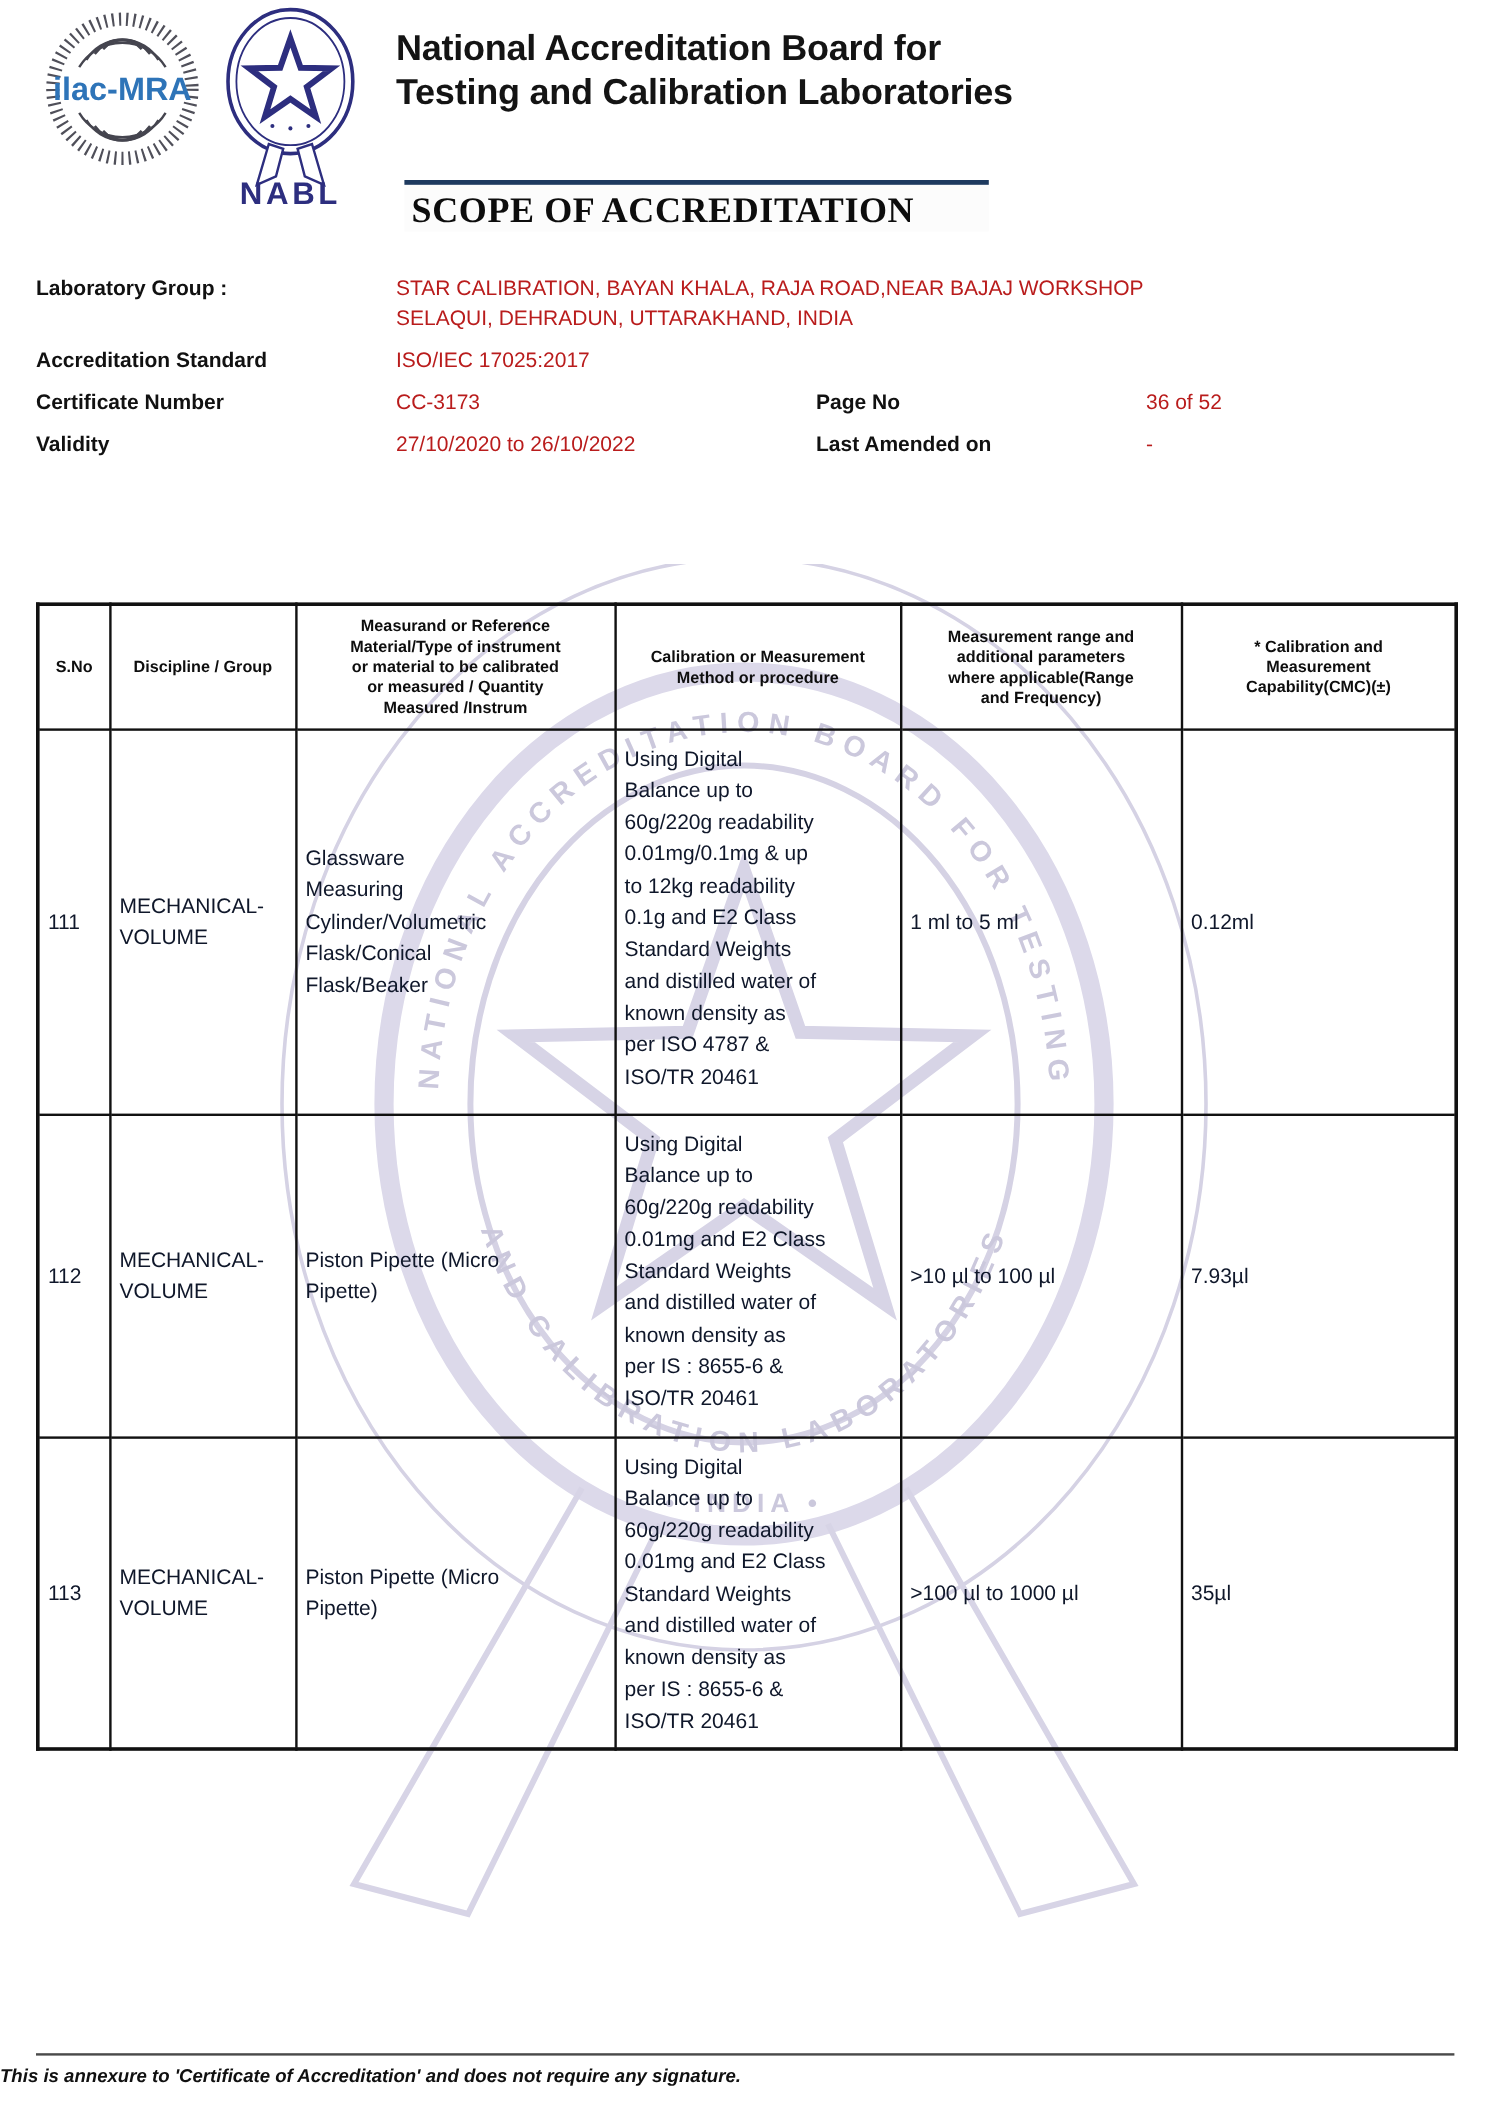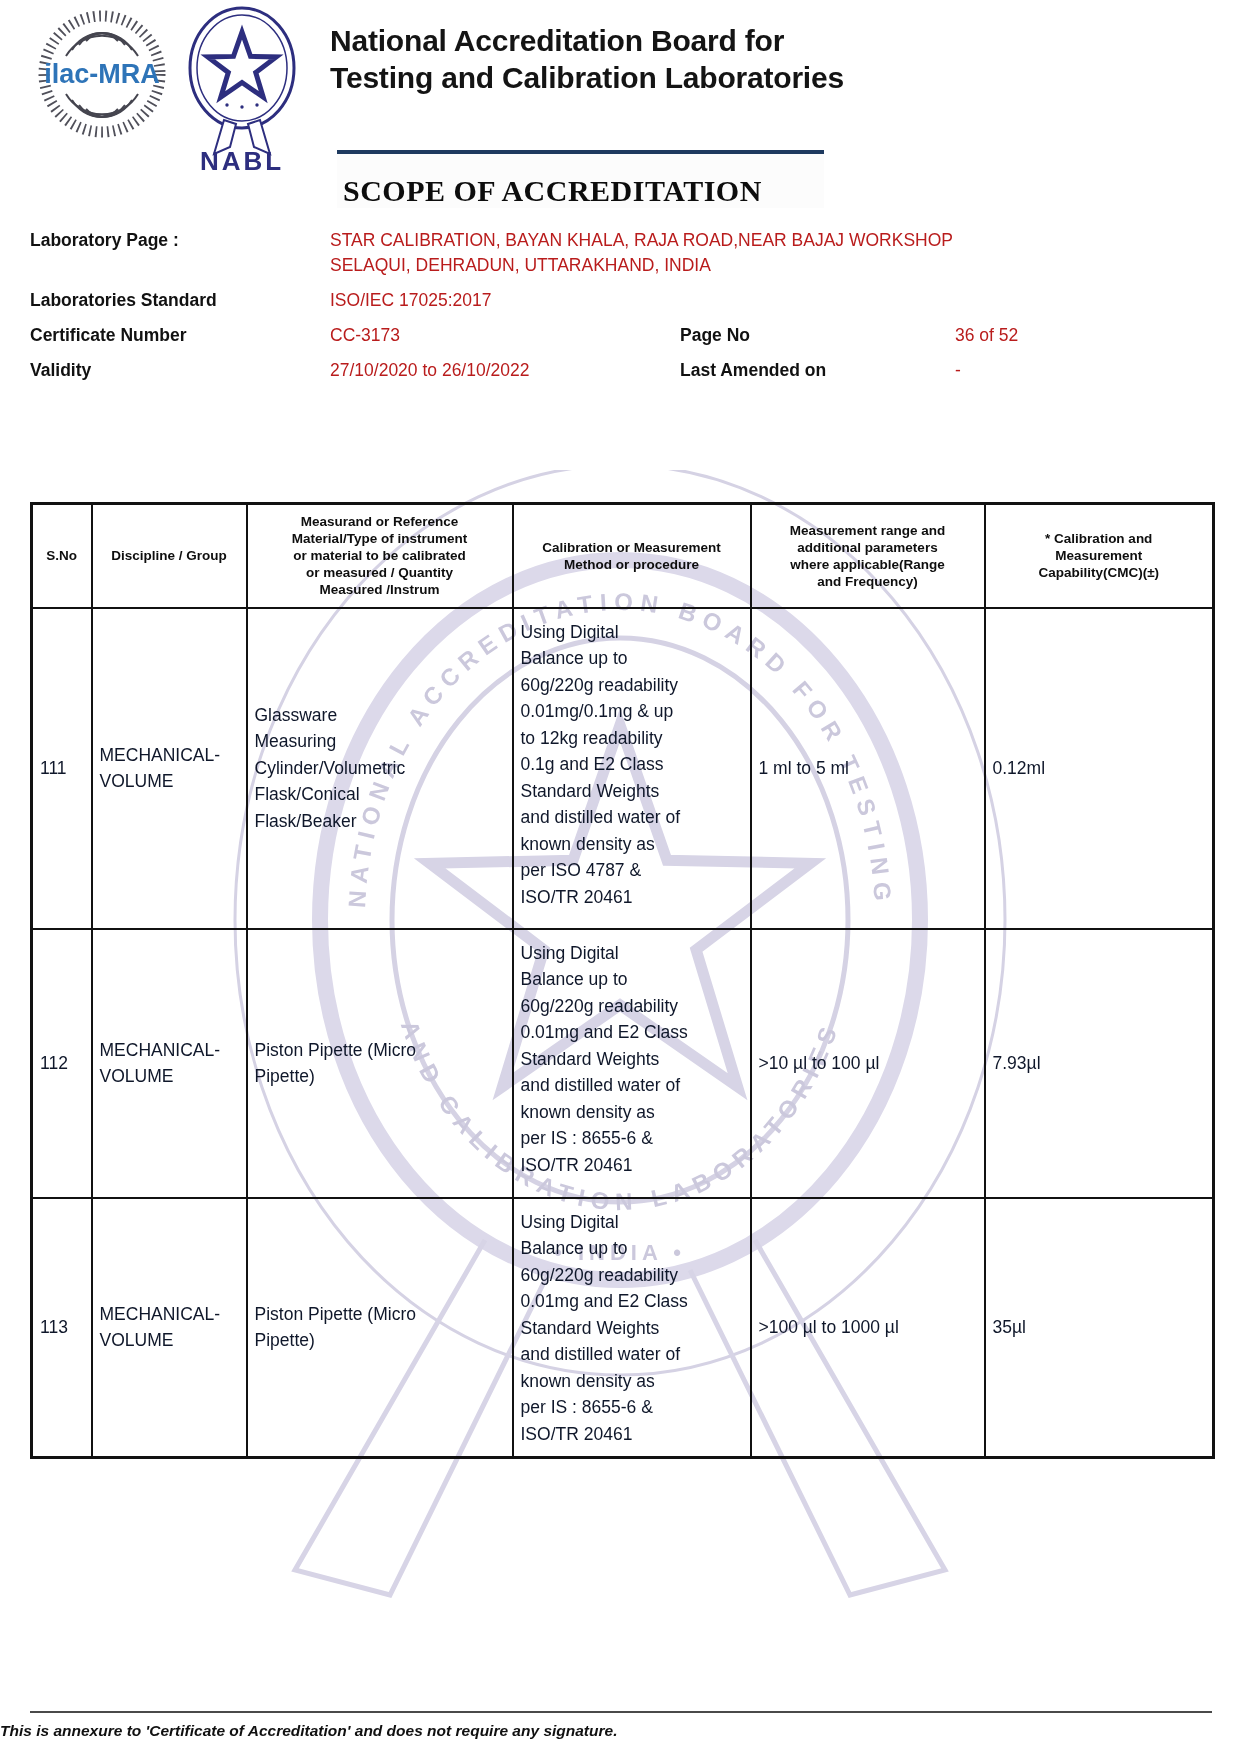--- a/index.html
+++ b/index.html
@@ -18,21 +18,21 @@
   .ilac-logo{position:absolute;left:36px;top:8px;width:132px;height:138px;}
   .nabl-logo{position:absolute;left:180px;top:4px;width:124px;height:168px;}
   .org-title{
     position:absolute;left:330px;top:22px;width:720px;
     font-size:30px;font-weight:700;line-height:37px;color:#141414;
     letter-spacing:-0.2px;
   }
   .scope-wrap{
     position:absolute;left:337px;top:150px;width:487px;
     border-top:4px solid #1e3a5f;
-    padding-top:20px;
+    padding-top:5px;
     background:#fcfcfc;
   }
   .scope-title{
     font-family:"Liberation Serif", serif;
     font-size:30px;font-weight:700;color:#0d0d0d;
     letter-spacing:0.5px;text-align:left;padding-left:6px;
   }
   
   .info{
     position:absolute;left:30px;top:228px;width:1185px;z-index:1;
@@ -143,25 +143,25 @@
       <div>National Accreditation Board for</div>
       <div>Testing and Calibration Laboratories</div>
     </div>
 
     <div class="scope-wrap">
       <div class="scope-title">SCOPE OF ACCREDITATION</div>
     </div>
   </div>
 
   <div class="info">
-    <div class="lbl">Laboratory Page :</div>
+    <div class="lbl">Laboratory Group :</div>
     <div class="val span3">STAR CALIBRATION, BAYAN KHALA, RAJA ROAD,NEAR BAJAJ WORKSHOP
 SELAQUI, DEHRADUN, UTTARAKHAND, INDIA</div>
 
-    <div class="lbl">Laboratories Standard</div>
+    <div class="lbl">Accreditation Standard</div>
     <div class="val span3">ISO/IEC 17025:2017</div>
 
     <div class="lbl">Certificate Number</div>
     <div class="val">CC-3173</div>
     <div class="lbl">Page No</div>
     <div class="val">36 of 52</div>
 
     <div class="lbl">Validity</div>
     <div class="val">27/10/2020 to 26/10/2022</div>
     <div class="lbl">Last Amended on</div>

